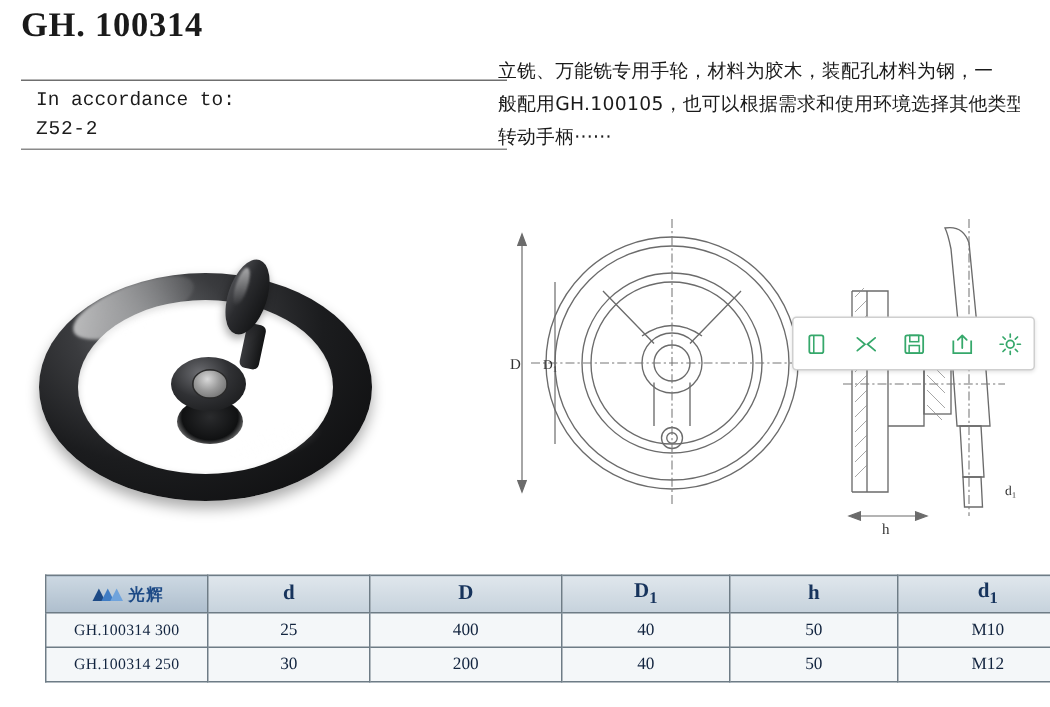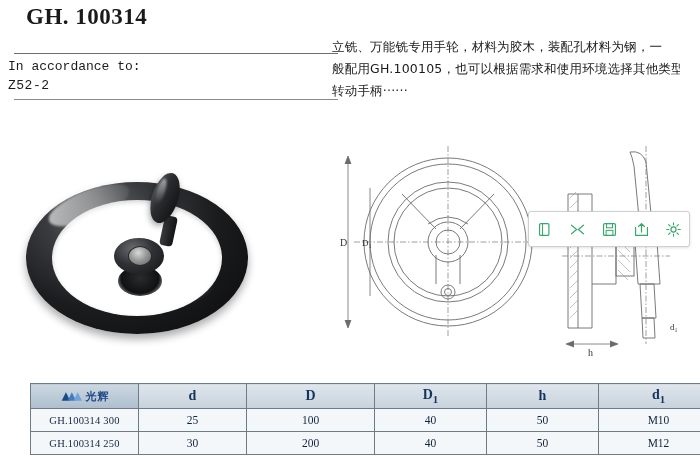--- a/index.html
+++ b/index.html
@@ -17,21 +17,21 @@
   .page {
     position: relative;
     width: 700px;
     height: 471px;
     background: #ffffff;
   }
 
   
   .hdr-left {
     position: absolute;
-    left: 26px;
+    left: 14px;
     top: 4px;
     width: 330px;
   }
   .title-code {
     font-family: "Liberation Serif", serif;
     font-size: 23px;
     font-weight: bold;
     color: #1a1a1a;
     letter-spacing: 0.5px;
     line-height: 26px;
@@ -48,21 +48,21 @@
   .hdr-rule {
     position: absolute;
     left: 14px;
     top: 53px;
     width: 324px;
     height: 1px;
     background: #6f6f6f;
   }
   .accord {
     position: absolute;
-    left: 8px;
+    left: 24px;
     top: 57px;
     font-family: "Liberation Mono", monospace;
     font-size: 13px;
     color: #1c1c1c;
     line-height: 19px;
   }
   .accord .l2 { letter-spacing: 0.5px; }
   .hdr-rule2 {
     position: absolute;
     left: 14px;
@@ -466,21 +466,21 @@
           </td>
           <td>d</td>
           <td>D</td>
           <td>D<span class="sub0">1</span></td>
           <td>h</td>
           <td>d<span class="sub0">1</span></td>
         </tr>
         <tr class="body-row">
           <td class="name">GH.100314 300</td>
           <td>25</td>
-          <td>100</td>
+          <td>400</td>
           <td>40</td>
           <td>50</td>
           <td>M10</td>
         </tr>
         <tr class="body-row">
           <td class="name">GH.100314 250</td>
           <td>30</td>
           <td>200</td>
           <td>40</td>
           <td>50</td>

